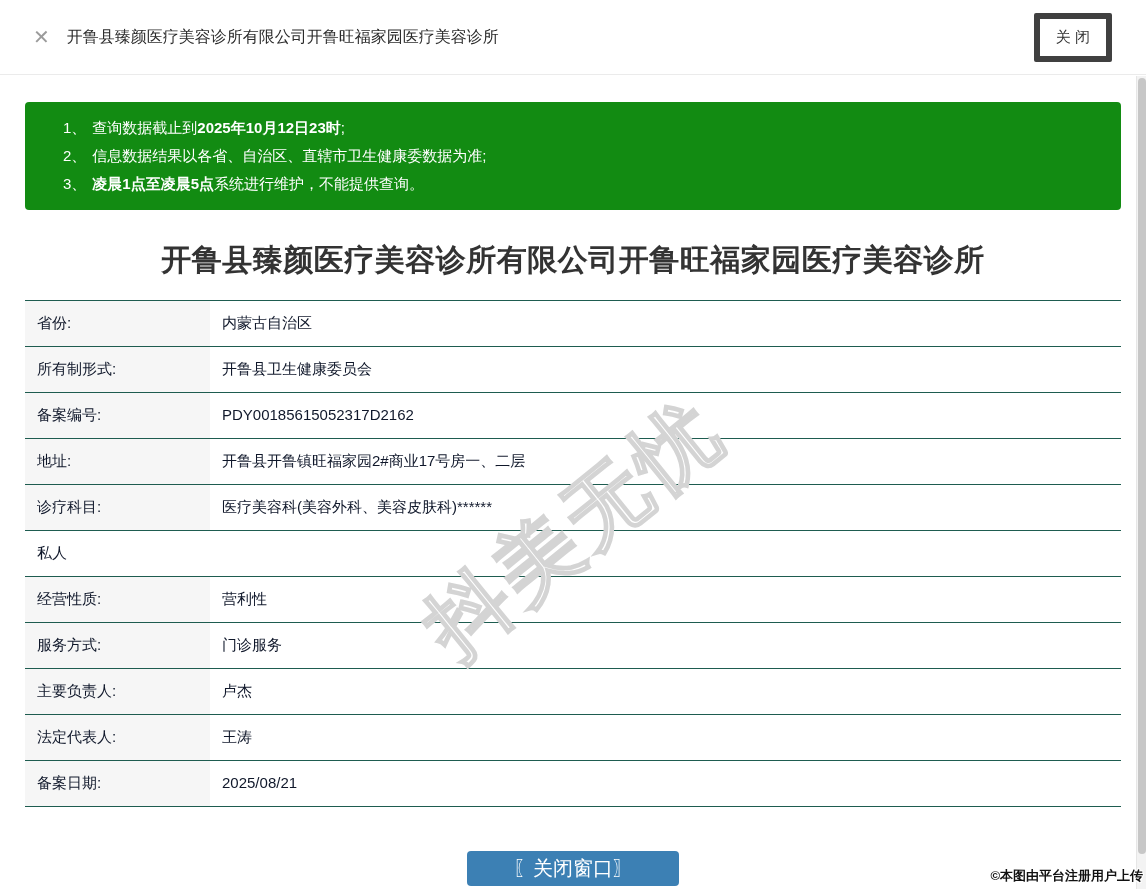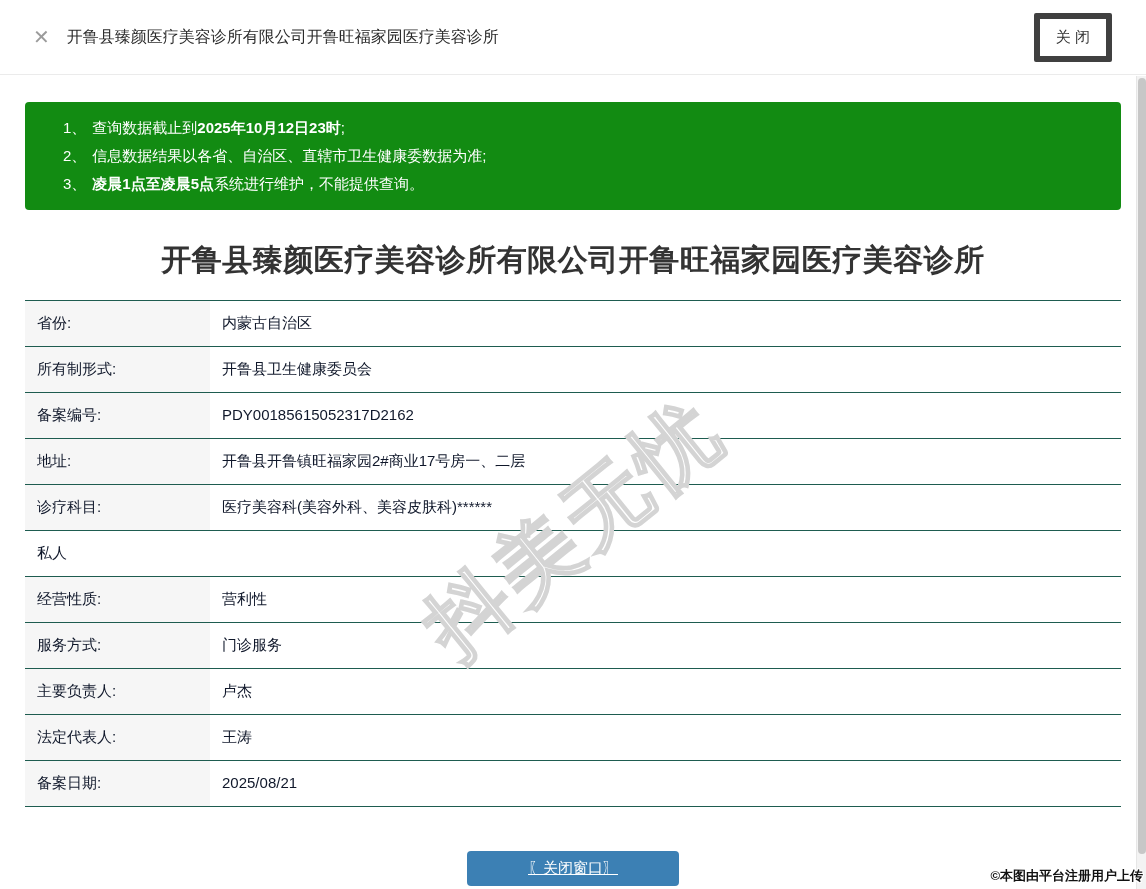--- a/index.html
+++ b/index.html
@@ -117,26 +117,25 @@
 
   .btn-wrap {
     margin-top: 44px;
     text-align: center;
   }
   .close-window-btn {
     width: 212px;
     height: 35px;
     background: #3c80b4;
     color: #ffffff;
-    font-size: 15px;
+    font-size: 20px;
     border: none;
     border-radius: 4px;
     cursor: pointer;
     font-family: inherit;
-    text-decoration: underline;
   }
 
   
   .scrollbar-track {
     position: absolute;
     top: 76px;
     right: 0;
     width: 10px;
     height: 813px;
     background: #f3f3f3;

